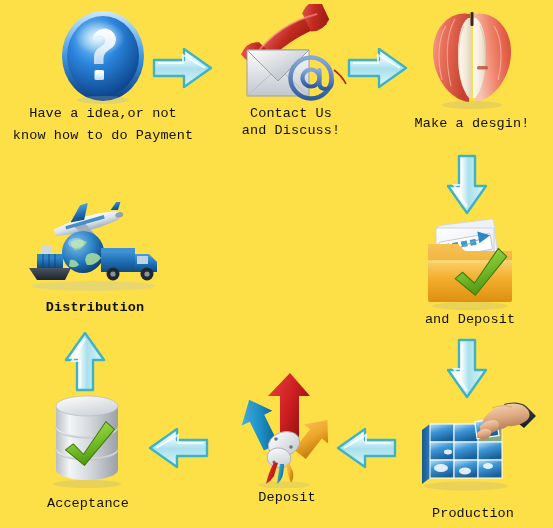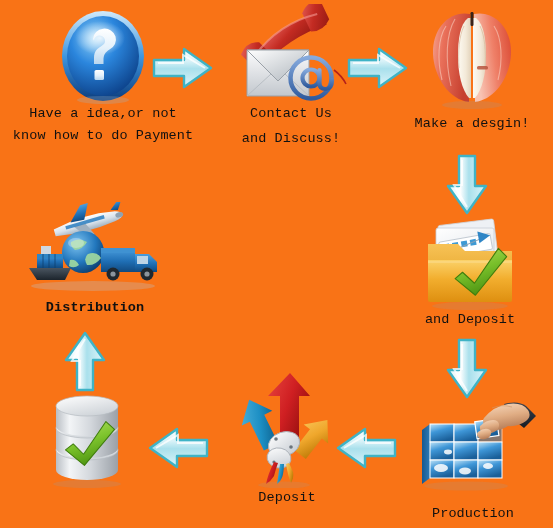--- a/index.html
+++ b/index.html
@@ -8,21 +8,21 @@
     padding: 0;
     background: #ffffff;
   }
   body {
     font-family: "Liberation Mono", "DejaVu Sans Mono", monospace;
   }
   #canvas {
     position: relative;
     width: 553px;
     height: 528px;
-    background: #f97316;
+    background: #fde047;
     overflow: hidden;
   }
 
   
   .node {
     position: absolute;
     display: flex;
     flex-direction: column;
     align-items: center;
     justify-content: flex-start;
@@ -165,21 +165,21 @@
         <path d="M16 92 L40 70 M78 92 L54 70" stroke="#b7bdc3" stroke-width="1" fill="none"></path>
 
         <g transform="translate(58,52)">
           <circle cx="22" cy="22" r="20.5" fill="none" stroke="url(#atG)" stroke-width="4.5"></circle>
           <circle cx="22" cy="22" r="8.5" fill="none" stroke="url(#atG)" stroke-width="4.2"></circle>
           <path d="M30.5 14 L30.5 27 q0 6 6 6 q6.5 0 6.5 -9" fill="none" stroke="url(#atG)" stroke-width="4.2" stroke-linecap="round"></path>
         </g>
       </svg>
     </div>
     <div class="caption">Contact Us</div>
-    <div class="caption" style="margin-top:8px">and Discuss!</div>
+    <div class="caption" style="margin-top:0">and Discuss!</div>
   </div>
 
   <div class="arrow" style="left:345px; top:42px;">
     <svg width="66" height="52" viewBox="0 0 66 52">
       <path d="M4 18 L34 18 L34 7 L61 26 L34 45 L34 34 L4 34 Z" fill="url(#arrH)" stroke="#3fb3c6" stroke-width="2.4" stroke-linejoin="round"></path>
       <path d="M8 21 L33 21 L33 13 L55 26" fill="none" stroke="#ffffff" stroke-width="2" opacity=".75"></path>
     </svg>
   </div>
 
   <div class="node" style="left:392px; top:6px; width:160px;">
@@ -406,20 +406,21 @@
 
           <rect x="16" y="18" width="62" height="20" fill="url(#cylG)"></rect>
           <ellipse cx="47" cy="38" rx="31" ry="10" fill="url(#cylG)"></ellipse>
           <ellipse cx="47" cy="18" rx="31" ry="10" fill="url(#topG)" stroke="#b6bcc2" stroke-width="0.7"></ellipse>
         </g>
 
         <path d="M34 72 L46 84 L72 46 L82 55 L47 97 L25 79 Z" transform="translate(4,-6) scale(0.86)" fill="url(#chkG2)" stroke="#3f7d0d" stroke-width="1.2" stroke-linejoin="round"></path>
         <ellipse cx="47" cy="96" rx="34" ry="4" fill="#9a9a9a" opacity=".22"></ellipse>
       </svg>
     </div>
+    <div class="caption" style="margin-top:4px">Acceptance</div>
   </div>
 
   <div class="arrow" style="left:146px; top:422px;">
     <svg width="66" height="52" viewBox="0 0 66 52">
       <path d="M61 18 L31 18 L31 7 L4 26 L31 45 L31 34 L61 34 Z" fill="url(#arrH)" stroke="#3fb3c6" stroke-width="2.4" stroke-linejoin="round"></path>
       <path d="M57 21 L32 21 L32 13 L10 26" fill="none" stroke="#ffffff" stroke-width="2" opacity=".75"></path>
     </svg>
   </div>
 
   <div class="node" style="left:222px; top:372px; width:130px;">

